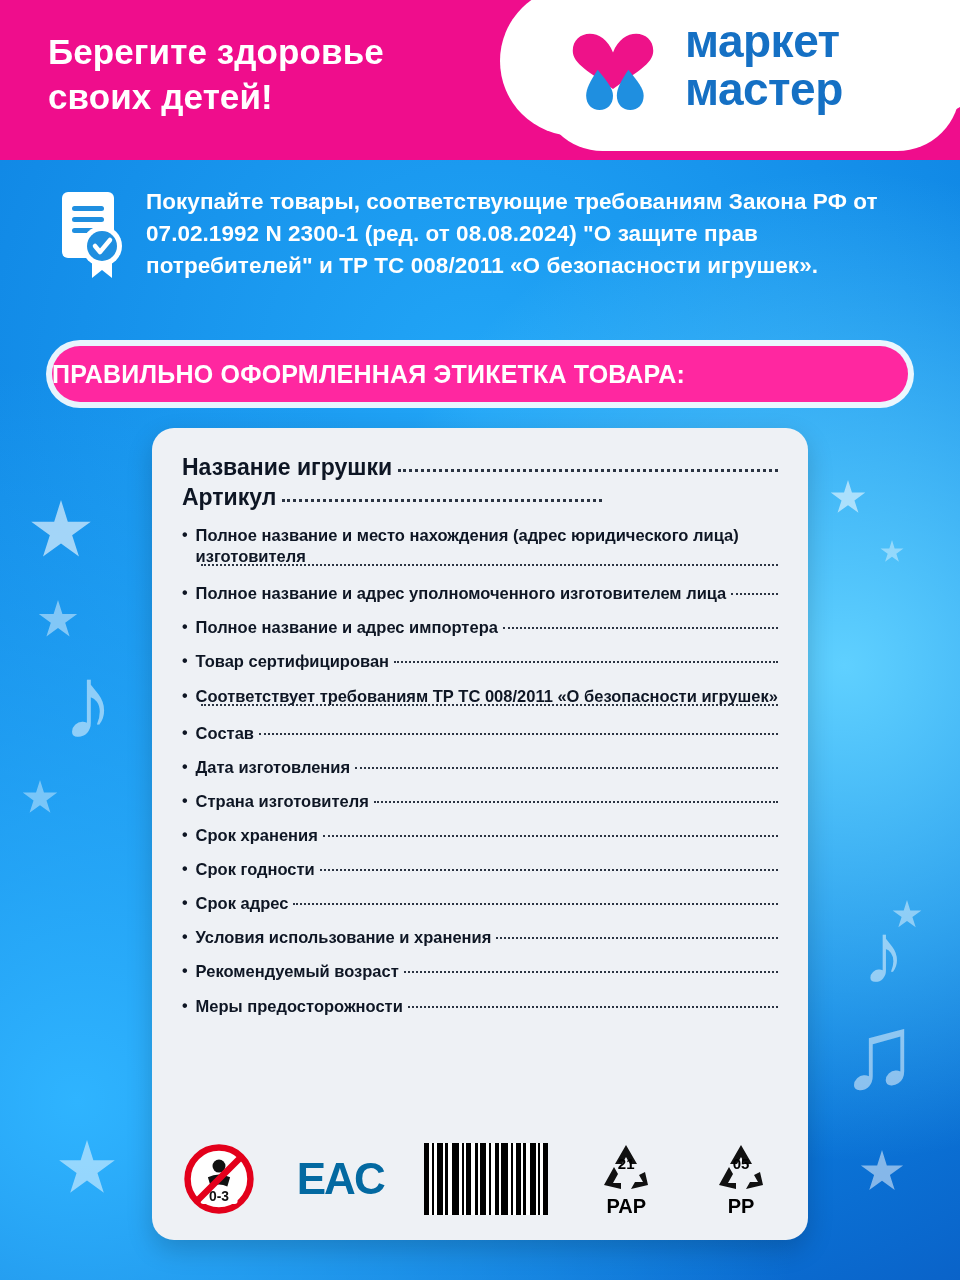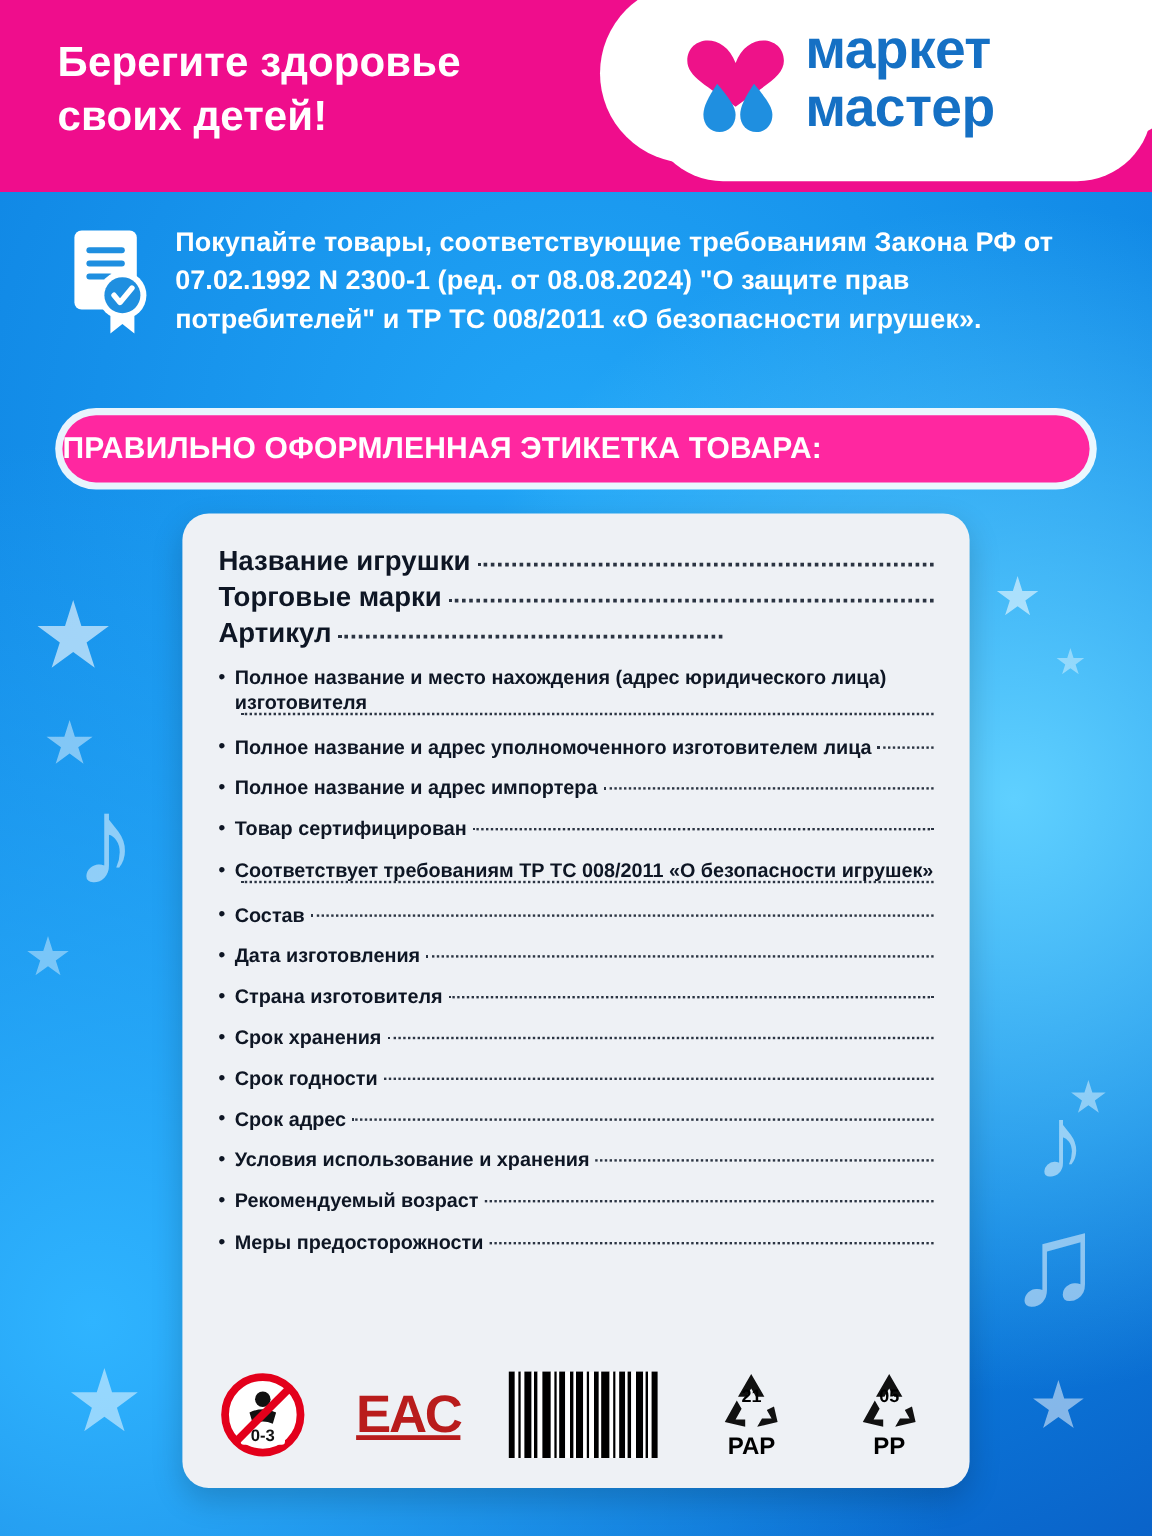--- a/index.html
+++ b/index.html
@@ -92,21 +92,21 @@
   .cloud .c4 { left: 330px;top: 20px;  width: 170px; height: 170px; }
   .cloud .c5 { left: 40px; top: 96px;  width: 420px; height: 125px; border-radius: 70px; }
 
   .logo {
     position: absolute;
     z-index: 6;
     left: 565px;
     top: 18px;
     display: flex;
     align-items: center;
-    gap: 10px;
+    gap: 24px;
   }
   .logo-mark {
     width: 96px;
     height: 92px;
     position: relative;
   }
   .logo-text {
     color: #1570c4;
     font-size: 46px;
     font-weight: bold;
@@ -244,23 +244,22 @@
   }
   .barcode i {
     display: block;
     background: #000;
     height: 72px;
   }
   .eac {
     font-size: 44px;
     font-weight: bold;
     letter-spacing: -2px;
-    color: #b91c1c;
+    color: #0369a1;
     font-family: "Liberation Sans", sans-serif;
-    text-decoration: underline;
   }
   .age-mark {
     width: 74px;
     height: 74px;
     position: relative;
   }
   .recycle {
     width: 74px;
     text-align: center;
     color: #000;
@@ -348,24 +347,20 @@
   <div class="pill">
     <span>ПРАВИЛЬНО ОФОРМЛЕННАЯ ЭТИКЕТКА ТОВАРА:</span>
   </div>
 
   <div class="card">
 
     <div class="hrow">
       <span>Название игрушки</span>
       <span class="dots"></span>
     </div>
-    <div class="hrow">
-      <span>Торговые марки</span>
-      <span class="dots"></span>
-    </div>
     <div class="hrow" style="width:420px;">
       <span>Артикул</span>
       <span class="dots"></span>
     </div>
 
     <ul class="items">
       <li>
           <span class="bullet">•</span>
           <span class="txtwrap">
             <span class="t1">Полное название и место нахождения (адрес юридического лица) изготовителя</span>

